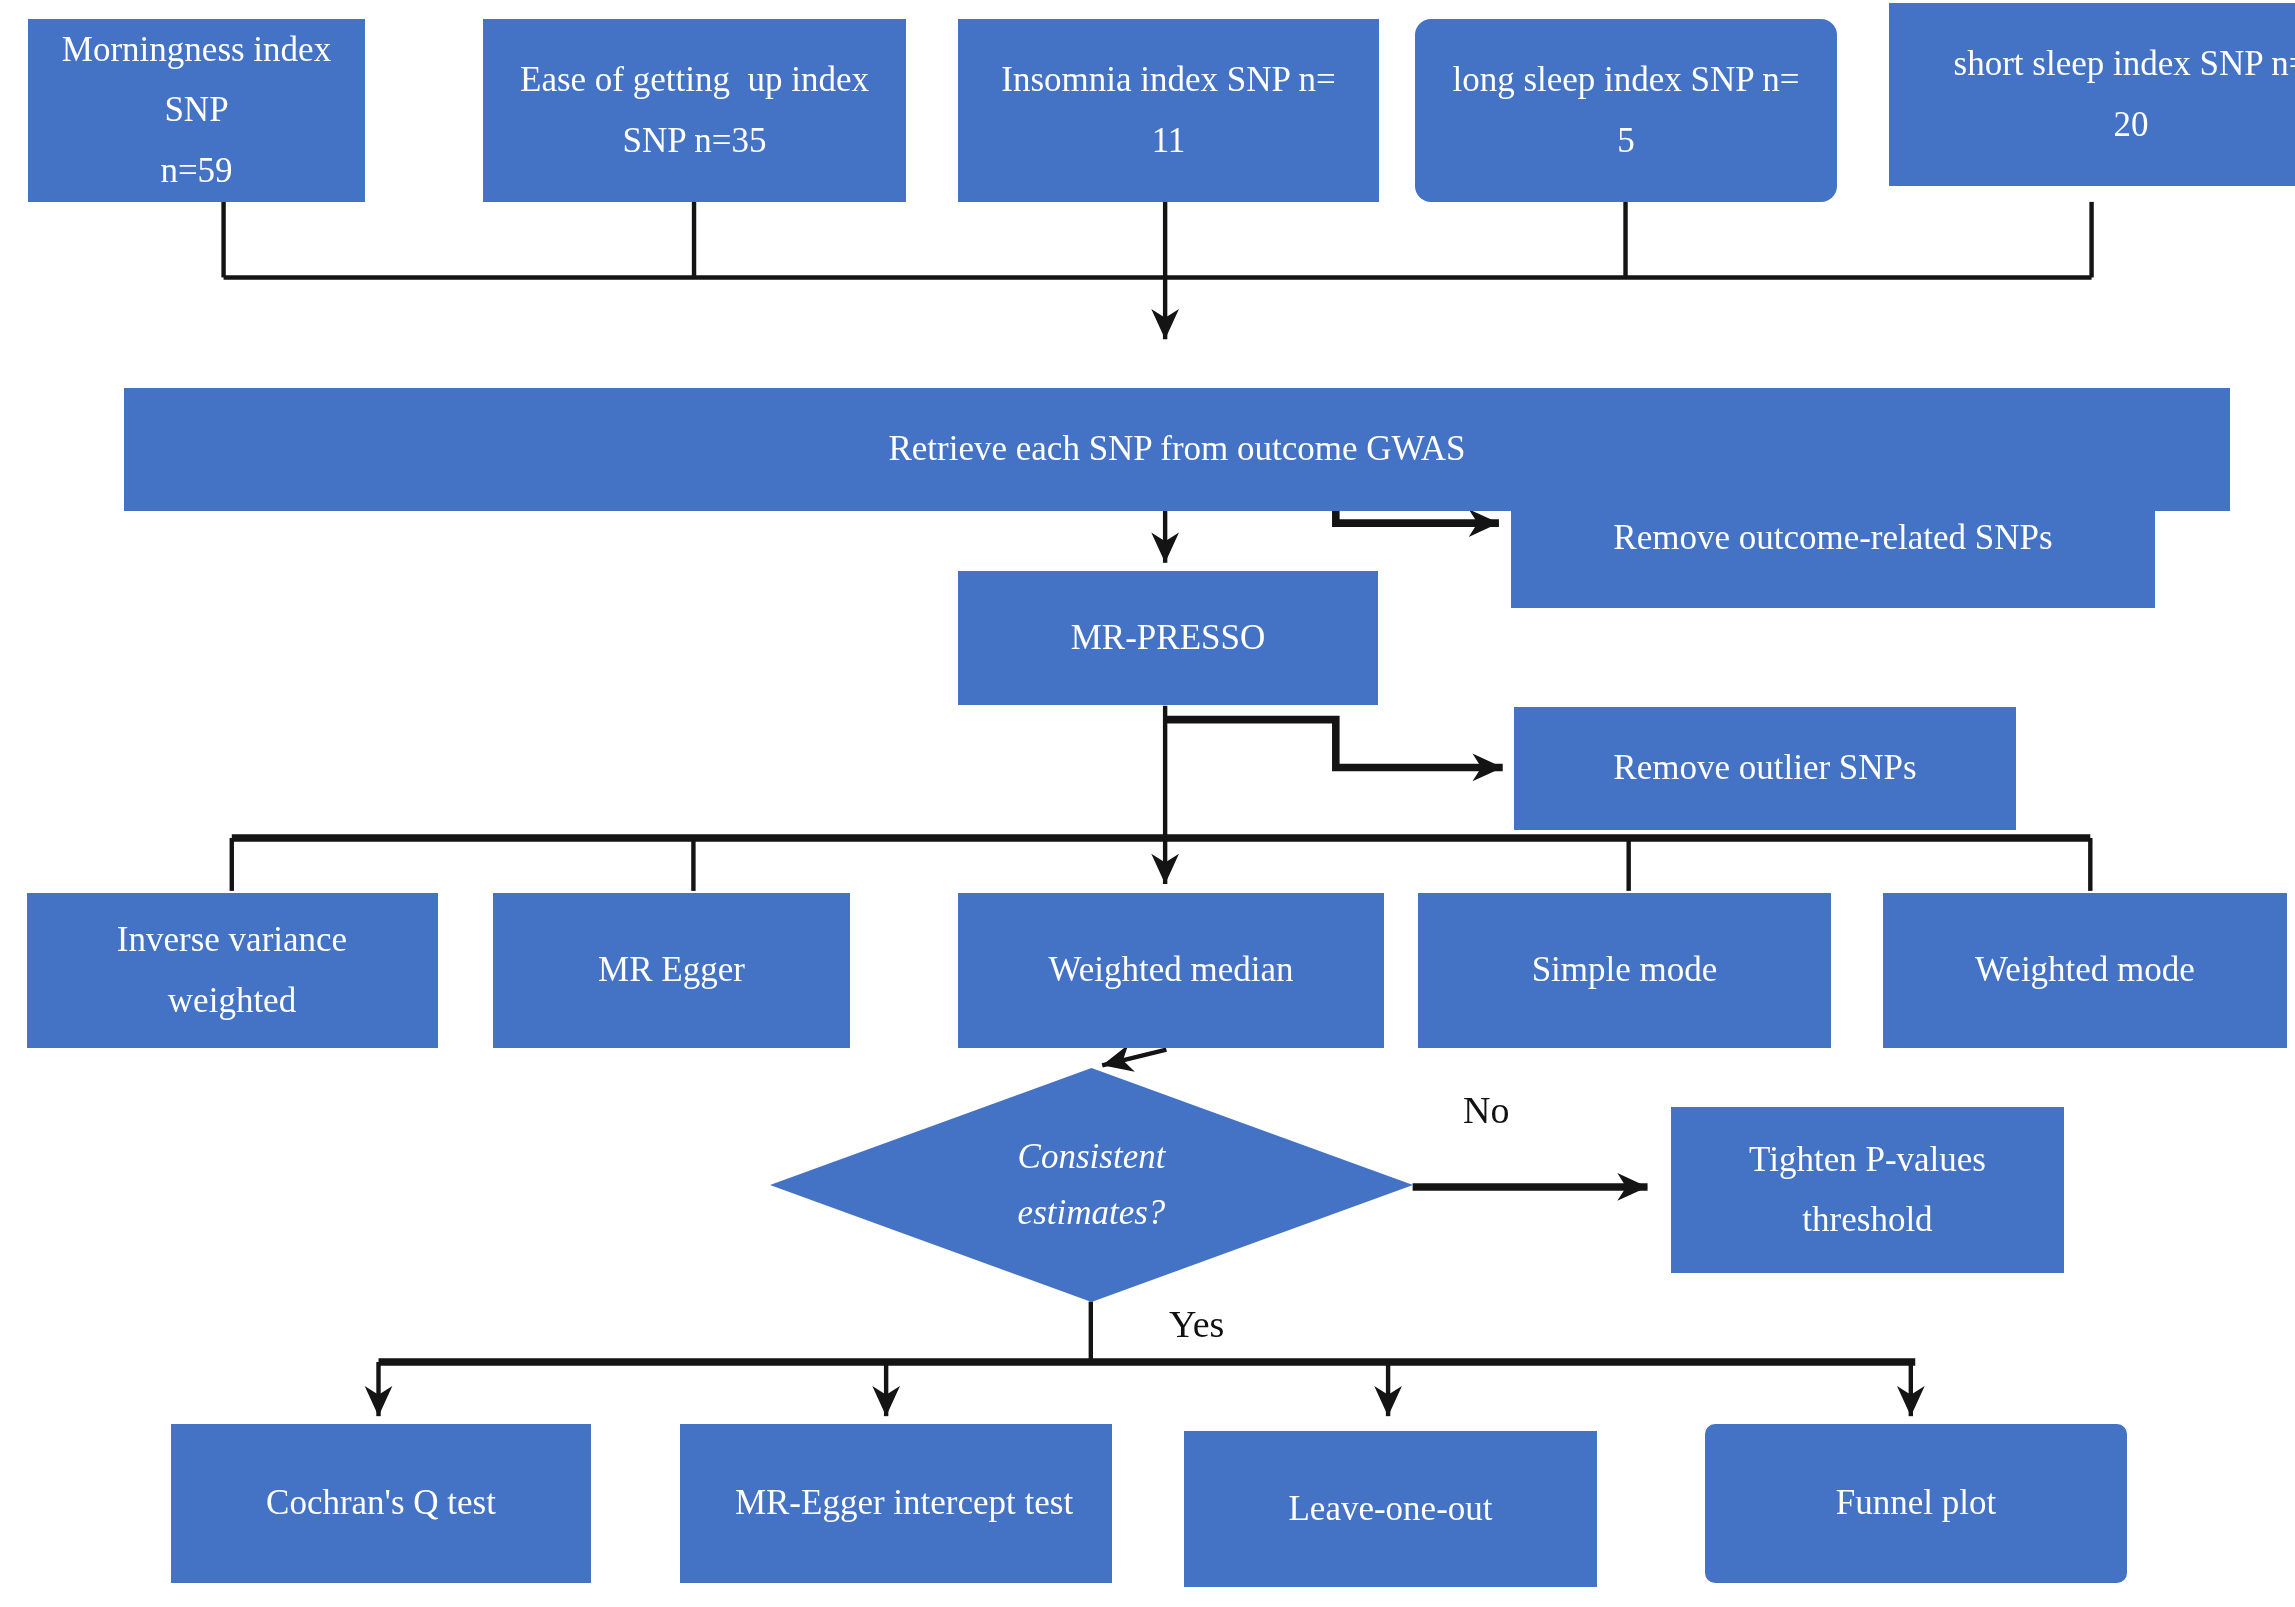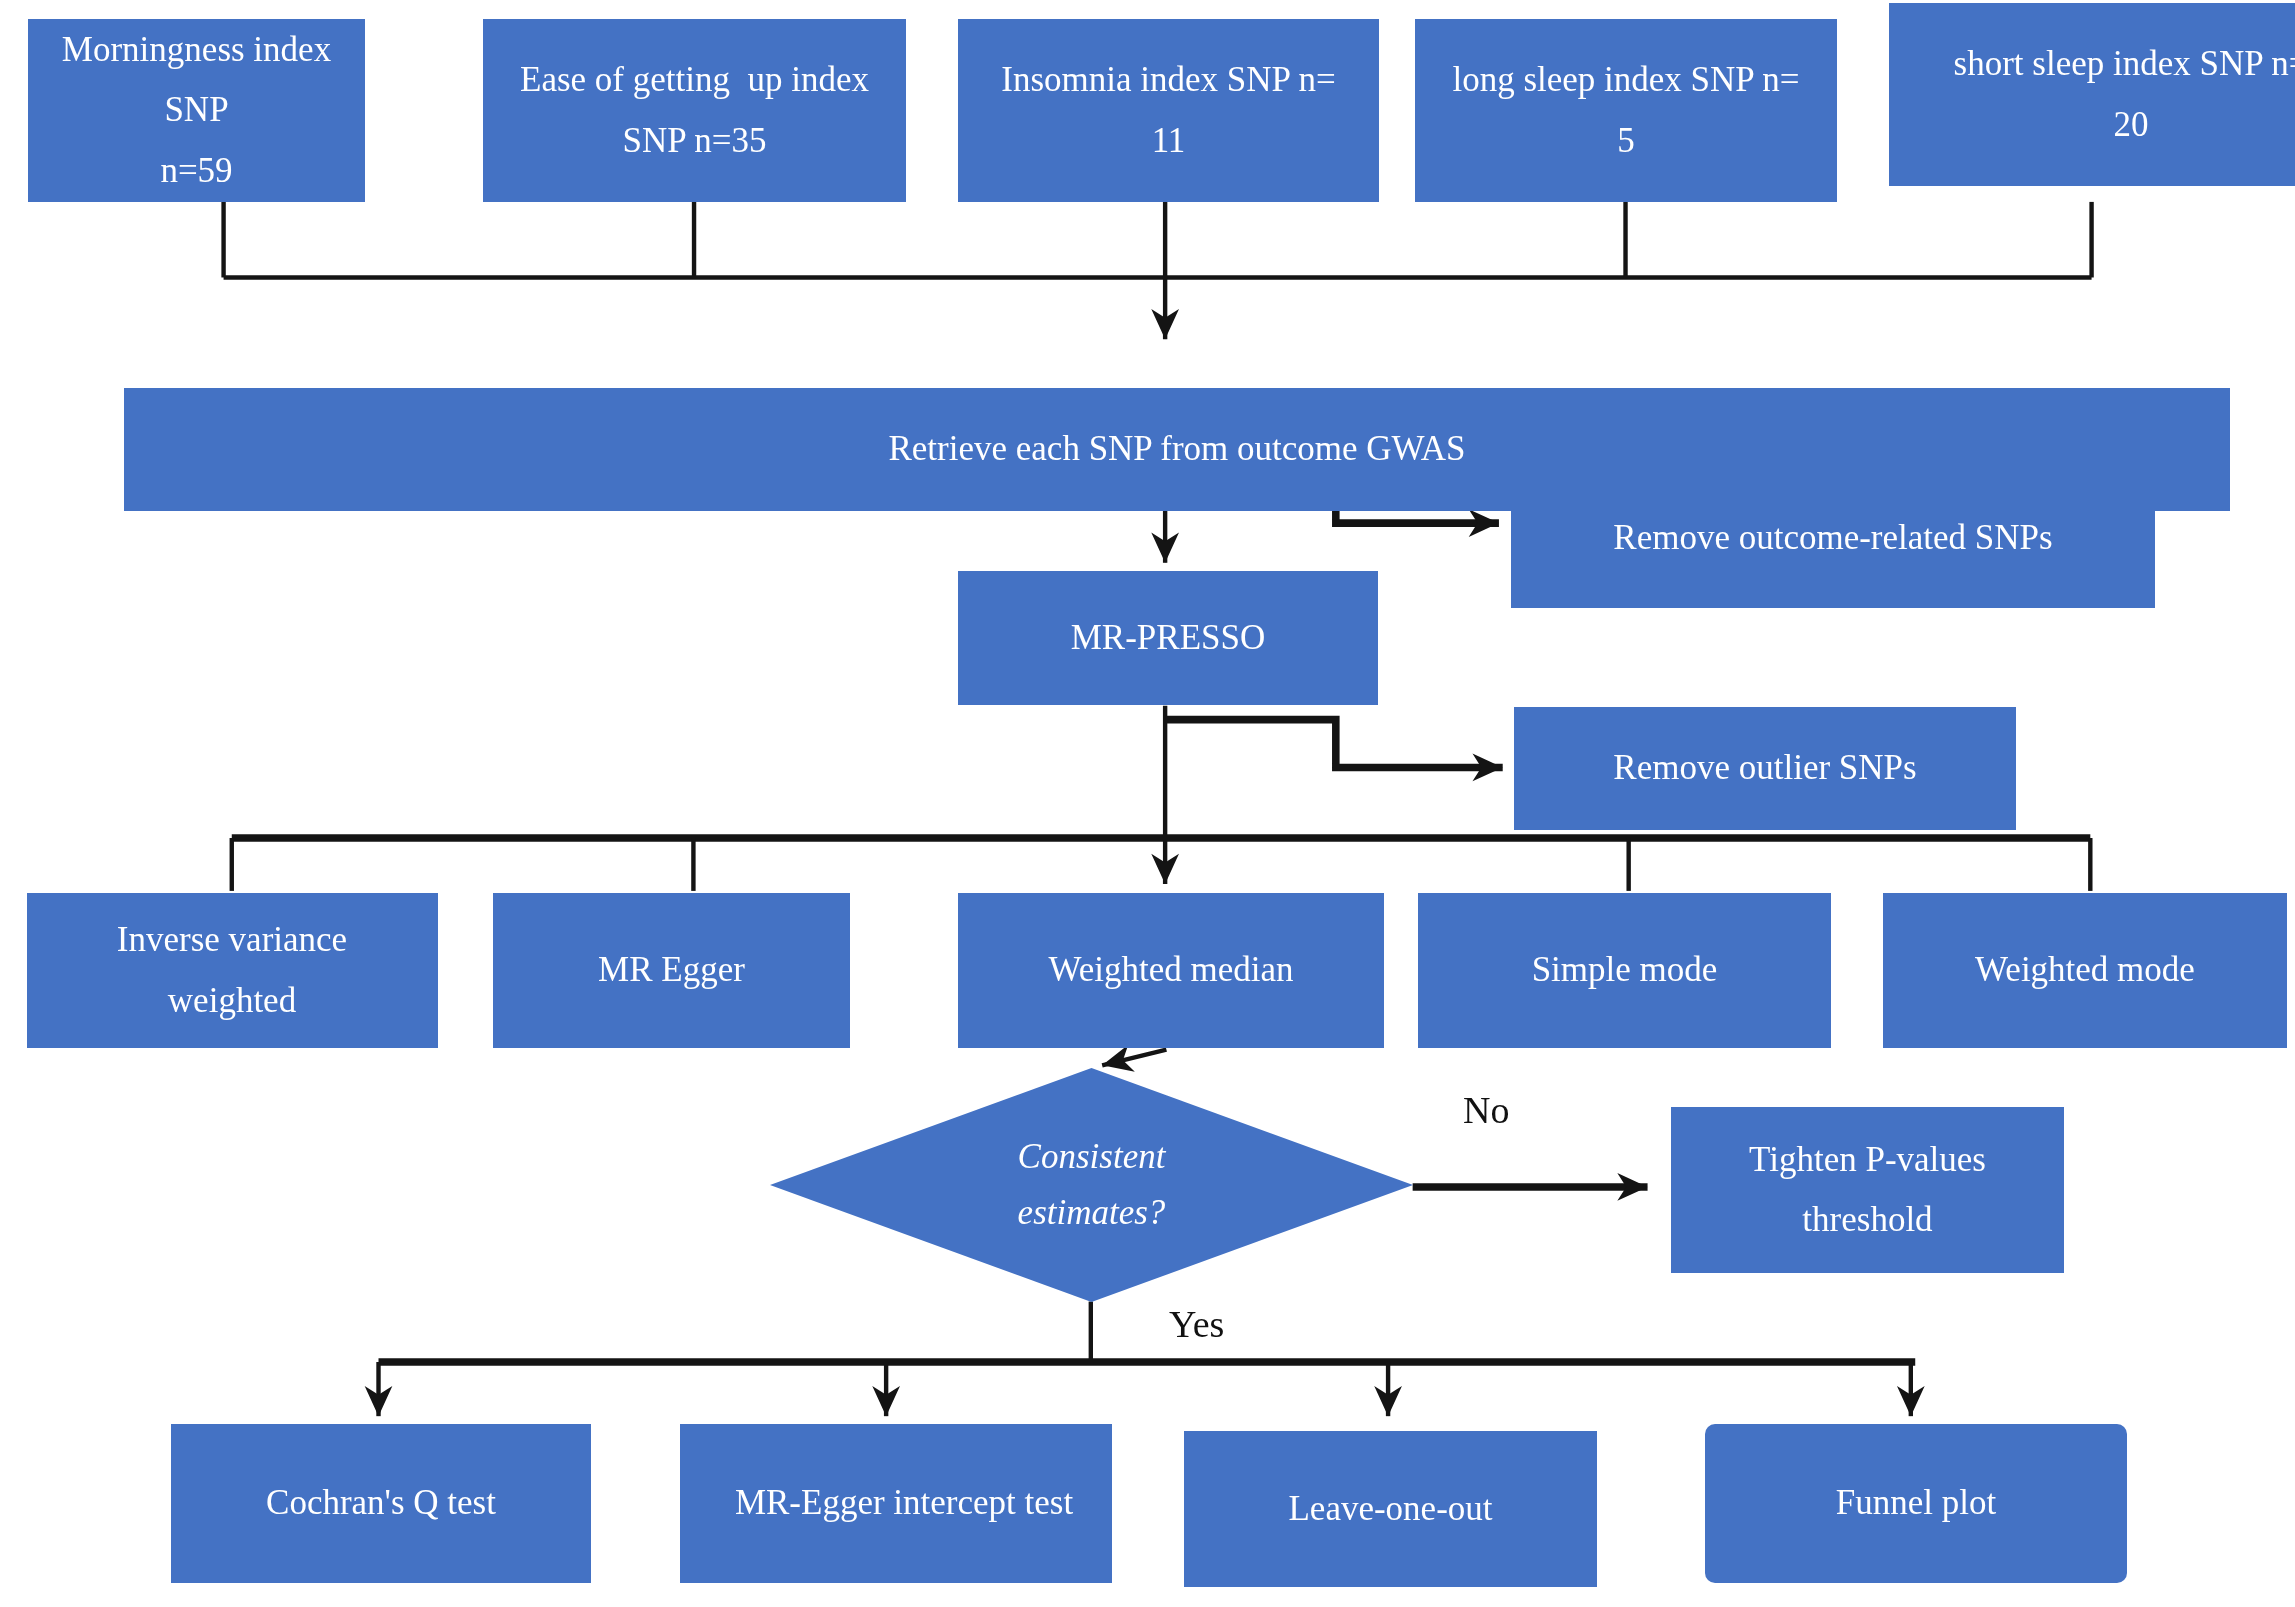--- a/index.html
+++ b/index.html
@@ -71,21 +71,21 @@
     <polyline class="conn" points="2204,2162 2204,2248" marker-end="url(#arr)"></polyline>
     <polyline class="conn" points="3034,2162 3034,2248" marker-end="url(#arr)"></polyline>
   </svg>
 
   <div class="node" style="left:28px;top:19px;width:337px;height:183px;">Morningness index SNP
 n=59</div>
   <div class="node" style="left:483px;top:19px;width:423px;height:183px;">Ease of getting  up index
 SNP n=35</div>
   <div class="node" style="left:958px;top:19px;width:421px;height:183px;">Insomnia index SNP n=
 11</div>
-  <div class="node" style="left:1415px;top:19px;width:422px;height:183px;">long sleep index SNP n=
+  <div class="node" style="left:1415px;top:19px;width:422px;height:183px;border-radius:16px;">long sleep index SNP n=
 5</div>
   <div class="node" style="left:1889px;top:3px;width:484px;height:183px;">short sleep index SNP n=
 20</div>
 
   <div class="node" style="left:124px;top:348px;width:2106px;height:123px;margin-top:40px;">Retrieve each SNP from outcome GWAS</div>
 
   <div class="node" style="left:1511px;top:468px;width:644px;height:140px;">Remove outcome-related SNPs</div>
   <div class="node" style="left:958px;top:571px;width:420px;height:134px;">MR-PRESSO</div>
   <div class="node" style="left:1514px;top:707px;width:502px;height:123px;">Remove outlier SNPs</div>
 

